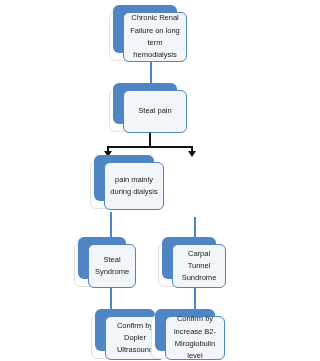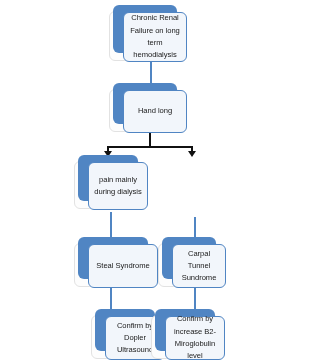--- a/index.html
+++ b/index.html
@@ -118,35 +118,35 @@
 Failure on long
 term
 hemodialysis</span>
     </div>
   </div>
 
   <div class="node" style="left:113px; top:83px; width:74px; height:45px;">
     <div class="card-white"></div>
     <div class="card-blue"></div>
     <div class="card-front">
-      <span class="label">Hand long</span>
+      <span class="label">Steal pain</span>
     </div>
   </div>
 
-  <div class="node" style="left:78px; top:155px; width:70px; height:50px;">
+  <div class="node" style="left:94px; top:155px; width:70px; height:50px;">
     <div class="card-white"></div>
     <div class="card-blue"></div>
     <div class="card-front">
       <span class="label">pain mainly
 during dialysis</span>
     </div>
   </div>
 
 
-  <div class="node" style="left:78px; top:237px; width:80px; height:46px;">
+  <div class="node" style="left:78px; top:237px; width:58px; height:46px;">
     <div class="card-white"></div>
     <div class="card-blue"></div>
     <div class="card-front">
       <span class="label">Steal Syndrome</span>
     </div>
   </div>
 
   <div class="node" style="left:162px; top:237px; width:64px; height:46px;">
     <div class="card-white"></div>
     <div class="card-blue"></div>

